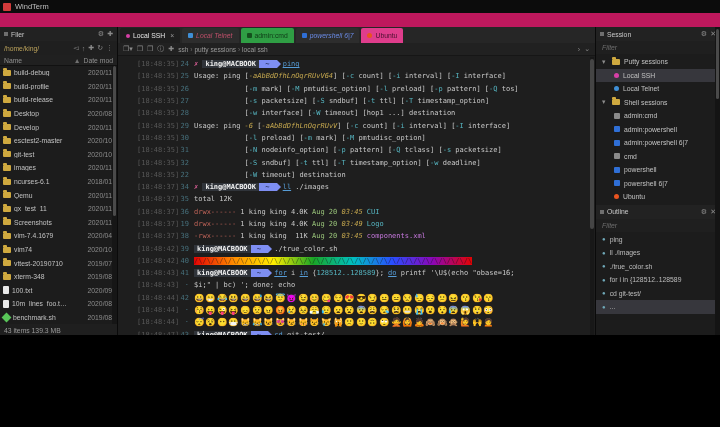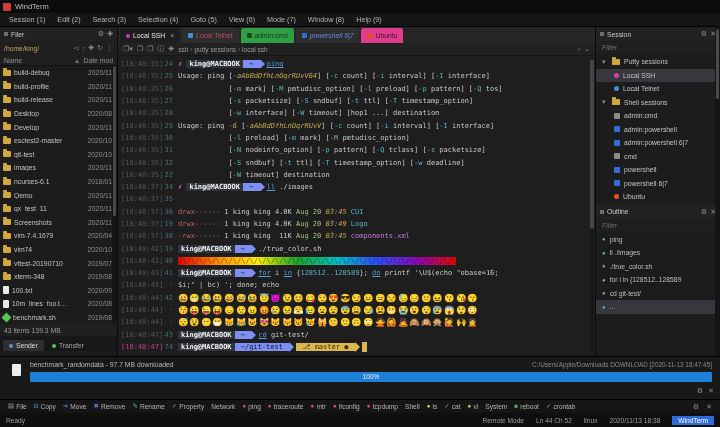--- a/index.html
+++ b/index.html
@@ -1,17 +1,17 @@
 <!DOCTYPE html>
 <html><head>
 <meta charset="utf-8">
 <style>
   html,body{margin:0;padding:0;background:#000;}
   *{box-sizing:border-box;}
-  .root{position:relative;width:720px;height:427px;background:#be185d;overflow:hidden;
+  .root{position:relative;width:720px;height:335px;background:#be185d;overflow:hidden;
         font-family:"Liberation Sans",sans-serif;color:#bdbdbd;}
   
   .titlebar{position:absolute;left:0;top:0;width:720px;height:13px;background:#0c0c0c;
             display:flex;align-items:center;gap:4px;padding-left:3px;font-size:7.5px;color:#bfbfbf;}
   .app-icon{width:8px;height:8px;background:#d23b3b;border-radius:1px;display:inline-block;}
   
   .menubar{position:absolute;left:0;top:13px;width:720px;height:14px;background:#161616;
            display:flex;align-items:center;gap:2px;padding-left:4px;font-size:7.2px;color:#b5b5b5;border-bottom:1px solid #000;}
   .menu-item{padding:1px 5px;white-space:nowrap;}
   
@@ -43,21 +43,21 @@
   .center{position:absolute;left:118px;top:27px;width:477px;height:329px;background:#1e1e1e;}
   .tabbar{height:16px;background:#262626;display:flex;align-items:stretch;gap:2px;padding:1px 2px 0 2px;font-size:6.8px;}
   .tab{display:flex;align-items:center;gap:3px;padding:0 6px;background:#2d2d2d;color:#bdbdbd;white-space:nowrap;border-radius:2px 2px 0 0;}
   .tab.active{background:#1e1e1e;color:#e6e6e6;}
   .tab .close{color:#9a9a9a;margin-left:2px;}
   .tab .sq{width:5px;height:5px;display:inline-block;border-radius:1px;}
   .tab .circ{width:5px;height:5px;display:inline-block;border-radius:50%;}
   .crumbbar{height:13px;display:flex;align-items:center;gap:4px;padding:0 5px;background:#212121;color:#9a9a9a;font-size:6.6px;border-bottom:1px solid #161616;}
   .crumbbar .sep{color:#6f6f6f;}
   .crumb-ic{color:#8a8a8a;font-size:7px;}
-  .term{position:relative;padding-top:2px;font-family:"DejaVu Sans Mono",monospace;font-size:7px;}
+  .term{position:relative;padding-top:2px;font-family:"DejaVu Sans Mono",monospace;font-size:7px;margin-left:16px;}
   .t-line{height:12.3px;display:flex;align-items:center;white-space:pre;}
   .t-ts{width:46px;flex:0 0 46px;color:#585858;padding-left:3px;}
   .t-ts-hl{color:#cb3f92;}
   .t-ln{width:14px;flex:0 0 14px;text-align:right;color:#46707c;padding-right:5px;}
   .t-content{flex:1;overflow:hidden;display:flex;align-items:center;}
   .t-w{color:#c9c9c9;} .t-y{color:#c7a94f;font-style:italic;}
   .t-c{color:#56b6c2;} .t-b{color:#569cd6;text-decoration:underline;} .t-g{color:#98c379;}
   .t-r{color:#bf6358;} .t-v{color:#c678dd;} .t-x{color:#e0609a;}
   .t-host{color:#f2f2f2;font-weight:bold;background:#30343a;padding:0 3px;}
   .t-path{background:#7e8ef2;color:#0d1430;position:relative;margin-right:7px;padding:0 2px;}
@@ -109,31 +109,20 @@
 </head>
 <body>
 
 <div class="root">
 
   <div class="titlebar">
     <span class="app-icon"></span>
     <span>WindTerm</span>
   </div>
 
-  <div class="menubar">
-      <span class="menu-item">Session (1)</span>
-      <span class="menu-item">Edit (2)</span>
-      <span class="menu-item">Search (3)</span>
-      <span class="menu-item">Selection (4)</span>
-      <span class="menu-item">Goto (5)</span>
-      <span class="menu-item">View (6)</span>
-      <span class="menu-item">Mode (7)</span>
-      <span class="menu-item">Window (8)</span>
-      <span class="menu-item">Help (9)</span>
-    </div>
 
   <div class="left">
     <div class="panel-head">
       <span class="bullet"></span>
       <span>Filer</span>
       <span class="grow"></span>
       <span class="mini-ic">⚙</span>
       <span class="mini-ic">✚</span>
     </div>
     <div class="pathrow">
@@ -305,21 +294,21 @@
         <div class="t-line"><span class="t-ts">[18:48:35]</span><span class="t-ln">25</span><span class="t-content"><span class="t-w">Usage: ping [</span><span class="t-y">-aAbBdDfhLnOqrRUvV64</span><span class="t-w">] [</span><span class="t-c">-c</span><span class="t-w"> count] [</span><span class="t-c">-i</span><span class="t-w"> interval] [</span><span class="t-c">-I</span><span class="t-w"> interface]</span></span></div>
         <div class="t-line"><span class="t-ts">[18:48:35]</span><span class="t-ln">26</span><span class="t-content"><span class="t-w">            [</span><span class="t-c">-m</span><span class="t-w"> mark] [</span><span class="t-c">-M</span><span class="t-w"> pmtudisc_option] [</span><span class="t-c">-l</span><span class="t-w"> preload] [</span><span class="t-c">-p</span><span class="t-w"> pattern] [</span><span class="t-c">-Q</span><span class="t-w"> tos]</span></span></div>
         <div class="t-line"><span class="t-ts">[18:48:35]</span><span class="t-ln">27</span><span class="t-content"><span class="t-w">            [</span><span class="t-c">-s</span><span class="t-w"> packetsize] [</span><span class="t-c">-S</span><span class="t-w"> sndbuf] [</span><span class="t-c">-t</span><span class="t-w"> ttl] [</span><span class="t-c">-T</span><span class="t-w"> timestamp_option]</span></span></div>
         <div class="t-line"><span class="t-ts">[18:48:35]</span><span class="t-ln">28</span><span class="t-content"><span class="t-w">            [</span><span class="t-c">-w</span><span class="t-w"> interface] [</span><span class="t-c">-W</span><span class="t-w"> timeout] [hop1 ...] destination</span></span></div>
         <div class="t-line"><span class="t-ts">[18:48:35]</span><span class="t-ln">29</span><span class="t-content"><span class="t-w">Usage: ping </span><span class="t-y">-6</span><span class="t-w"> [</span><span class="t-y">-aAbBdDfhLnOqrRUvV</span><span class="t-w">] [</span><span class="t-c">-c</span><span class="t-w"> count] [</span><span class="t-c">-i</span><span class="t-w"> interval] [</span><span class="t-c">-I</span><span class="t-w"> interface]</span></span></div>
         <div class="t-line"><span class="t-ts">[18:48:35]</span><span class="t-ln">30</span><span class="t-content"><span class="t-w">            [</span><span class="t-c">-l</span><span class="t-w"> preload] [</span><span class="t-c">-m</span><span class="t-w"> mark] [</span><span class="t-c">-M</span><span class="t-w"> pmtudisc_option]</span></span></div>
         <div class="t-line"><span class="t-ts">[18:48:35]</span><span class="t-ln">31</span><span class="t-content"><span class="t-w">            [</span><span class="t-c">-N</span><span class="t-w"> nodeinfo_option] [</span><span class="t-c">-p</span><span class="t-w"> pattern] [</span><span class="t-c">-Q</span><span class="t-w"> tclass] [</span><span class="t-c">-s</span><span class="t-w"> packetsize]</span></span></div>
         <div class="t-line"><span class="t-ts">[18:48:35]</span><span class="t-ln">32</span><span class="t-content"><span class="t-w">            [</span><span class="t-c">-S</span><span class="t-w"> sndbuf] [</span><span class="t-c">-t</span><span class="t-w"> ttl] [</span><span class="t-c">-T</span><span class="t-w"> timestamp_option] [</span><span class="t-c">-w</span><span class="t-w"> deadline]</span></span></div>
         <div class="t-line"><span class="t-ts">[18:48:35]</span><span class="t-ln">22</span><span class="t-content"><span class="t-w">            [</span><span class="t-c">-W</span><span class="t-w"> timeout] destination</span></span></div>
         <div class="t-line"><span class="t-ts">[18:48:37]</span><span class="t-ln">34</span><span class="t-content"><span class="t-x">✗ </span><span class="t-host">king@MACBOOK</span><span class="t-path"> ~ </span><span class="t-b">ll</span><span class="t-w"> ./images</span></span></div>
-        <div class="t-line"><span class="t-ts">[18:48:37]</span><span class="t-ln">35</span></div>
+        <div class="t-line"><span class="t-ts">[18:48:37]</span><span class="t-ln">35</span><span class="t-content"><span class="t-w">total 12K</span></span></div>
         <div class="t-line"><span class="t-ts">[18:48:37]</span><span class="t-ln">36</span><span class="t-content"><span class="t-r">drwx------</span><span class="t-w"> 1 king king 4.0K </span><span class="t-g">Aug 20</span><span class="t-y"> 03:45 </span><span class="t-c">CUI</span></span></div>
         <div class="t-line"><span class="t-ts">[18:48:37]</span><span class="t-ln">19</span><span class="t-content"><span class="t-r">drwx------</span><span class="t-w"> 1 king king 4.0K </span><span class="t-g">Aug 20</span><span class="t-y"> 03:49 </span><span class="t-c">Logo</span></span></div>
         <div class="t-line"><span class="t-ts">[18:48:37]</span><span class="t-ln">38</span><span class="t-content"><span class="t-r">-rwx------</span><span class="t-w"> 1 king king  11K </span><span class="t-g">Aug 20</span><span class="t-y"> 03:45 </span><span class="t-v">components.xml</span></span></div>
         <div class="t-line"><span class="t-ts">[18:48:42]</span><span class="t-ln">39</span><span class="t-content"><span class="t-host">king@MACBOOK</span><span class="t-path"> ~ </span><span class="t-w">./true_color.sh</span></span></div>
         <div class="t-line"><span class="t-ts">[18:48:42]</span><span class="t-ln">40</span><span class="t-content"><span class="t-rainbow">/\/\/\/\/\/\/\/\/\/\/\/\/\/\/\/\/\/\/\/\/\/\/\/\/\/\/\/\/\/\/\/\/\</span></span></div>
         <div class="t-line"><span class="t-ts">[18:48:43]</span><span class="t-ln">41</span><span class="t-content"><span class="t-host">king@MACBOOK</span><span class="t-path"> ~ </span><span class="t-b">for</span><span class="t-w"> i </span><span class="t-b">in</span><span class="t-w"> {</span><span class="t-c">128512..128589</span><span class="t-w">}; </span><span class="t-b">do</span><span class="t-w"> printf '\U$(echo "obase=16;</span></span></div>
         <div class="t-line"><span class="t-ts">[18:48:43]</span><span class="t-ln">·</span><span class="t-content"><span class="t-w">$i;" | bc) '; done; echo</span></span></div>
         <div class="t-line"><span class="t-ts">[18:48:44]</span><span class="t-ln">42</span><span class="t-content"><span class="t-emoji">😀😁😂😃😄😅😆😇😈😉😊😋😌😍😎😏😐😑😒😓😔😕😖😗😘😙</span></span></div>
         <div class="t-line"><span class="t-ts">[18:48:44]</span><span class="t-ln">·</span><span class="t-content"><span class="t-emoji">😚😛😜😝😞😟😠😡😢😣😤😥😦😧😨😩😪😫😬😭😮😯😰😱😲😳</span></span></div>
         <div class="t-line"><span class="t-ts">[18:48:44]</span><span class="t-ln">·</span><span class="t-content"><span class="t-emoji">😴😵😶😷😸😹😺😻😼😽😾😿🙀🙁🙂🙃🙄🙅🙆🙇🙈🙉🙊🙋🙌🙍</span></span></div>

